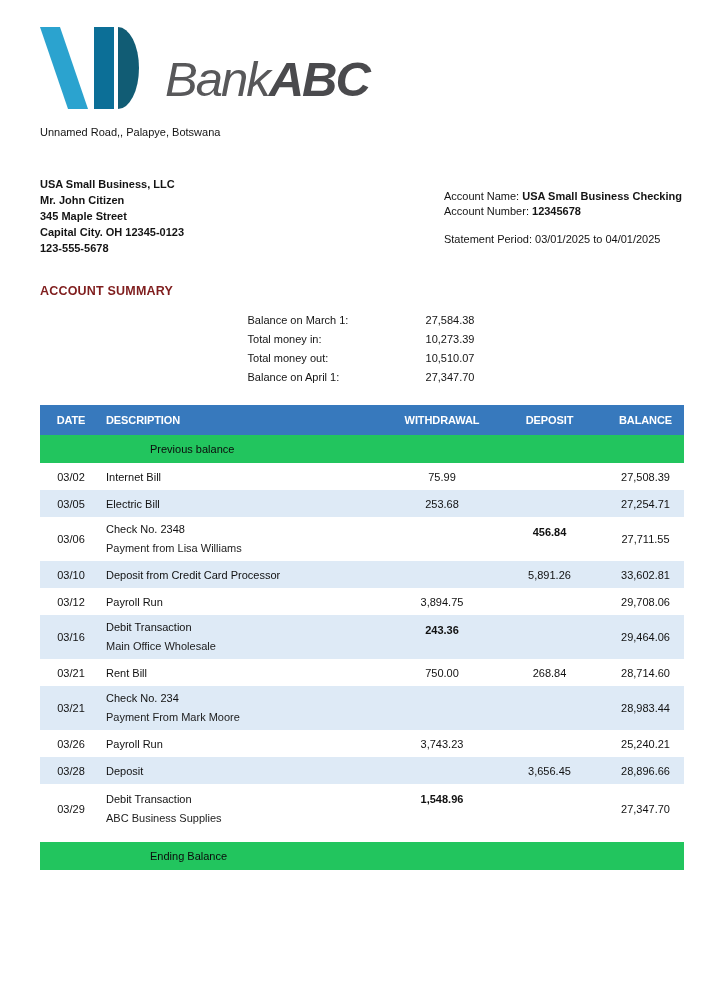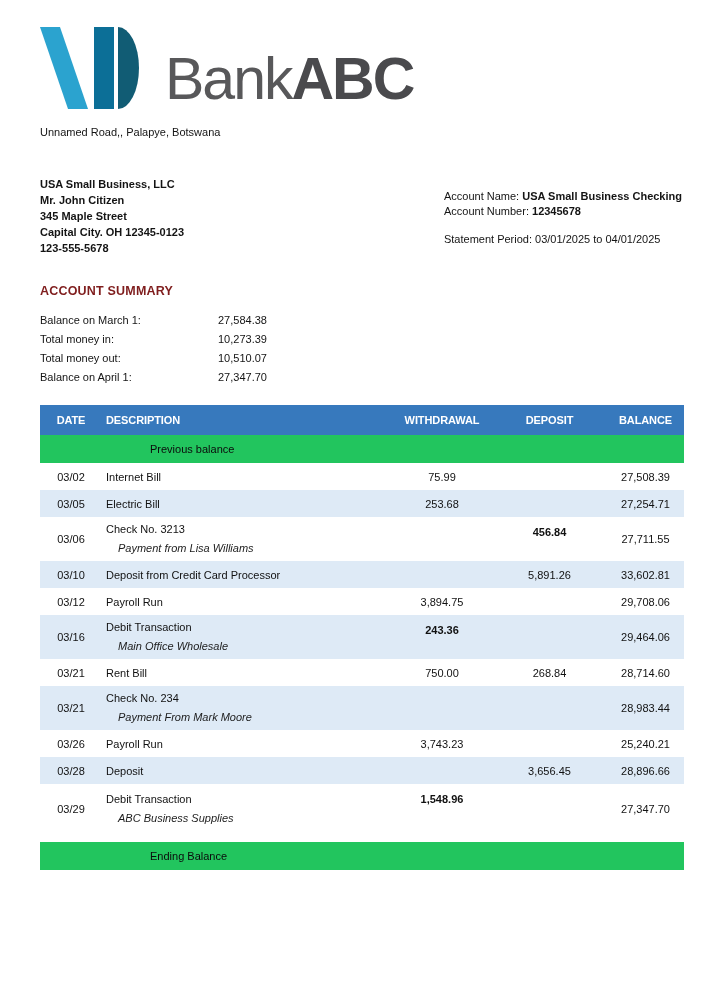--- a/index.html
+++ b/index.html
@@ -7,54 +7,54 @@
   .page {
     width:720px; height:1000px; background:#ffffff; position:relative;
     font-family:"Liberation Sans","DejaVu Sans",sans-serif; color:#111111;
     overflow:hidden; margin:0 auto;
   }
   .content { padding:0 38px 0 40px; }
 
   
   .logo-row { display:flex; align-items:flex-end; gap:26px; margin-top:27px; height:82px; }
   .logo-mark { width:99px; height:82px; flex:0 0 auto; }
-  .logo-text { font-size:59px; line-height:60px; letter-spacing:-2px; white-space:nowrap; }
+  .logo-text { font-size:49px; line-height:60px; letter-spacing:-2px; white-space:nowrap;font-style:italic; }
   .logo-text .lt-light { color:#58585a; font-weight:400; }
   .logo-text .lt-bold  { color:#4a4a4d; font-weight:700; }
 
   
   .bank-address { margin-top:16px; font-size:11px; line-height:15px; color:#141414; }
 
   
   .info-row { display:flex; justify-content:space-between; margin-top:36px; }
   .customer { font-size:11px; font-weight:700; line-height:16px; color:#141414; }
   .acct { font-size:11px; line-height:15px; margin-top:13px; color:#141414; }
   .acct .val { font-weight:700; }
   .acct .period { margin-top:13px; }
 
   
   .summary-title { margin-top:28px; font-size:12.5px; font-weight:700; letter-spacing:0.2px; color:#7f1d1d; }
   .summary { margin-top:12px; font-size:11px; color:#141414; }
-  .summary .srow { display:flex; height:19px; align-items:center; }
+  .summary .srow { display:flex; height:19px; align-items:center;justify-content:center; }
   .summary .slabel { width:178px; }
 
   
   .ttable { margin-top:19px; width:644px; font-size:11px; }
   .trow { display:grid; grid-template-columns:62px 290px 100px 115px 77px; align-items:center; }
   .thead { background:#3779bd; color:#ffffff; font-weight:700; height:30px; letter-spacing:-0.1px;margin-top:12px; }
   .band  { background:#22c55e; font-weight:400; height:28px; color:#0b0b0b;gap:44px; }
   .row-s { height:27px; }
   .row-t { height:44px; }
   .row-tl{ height:50px; }
   .alt   { background:#deeaf6; }
   .gap8  { height:8px; background:#ffffff; }
   .c-date { text-align:center; }
   .c-desc { text-align:left; padding-left:4px; }
   .c-num  { text-align:center; }
-  .desc2  { font-style:italic; color:#1c1c1c;margin-left:12px; }
+  .desc2  { color:#1c1c1c; }
   .row-t .c-desc, .row-tl .c-desc { line-height:19px; }
   .row-t .num-top, .row-tl .num-top { align-self:start; padding-top:9px;font-weight:bold; }
 </style>
 </head>
 <body>
 
 <div class="page">
   <div class="content">
 
     <div class="logo-row">
@@ -139,21 +139,21 @@
             <div>Electric Bill</div>
           </div>
         <div class="c-num">253.68</div>
         <div class="c-num"></div>
         <div class="c-num">27,254.71</div>
       </div>
 
       <div class="trow row-t">
         <div class="c-date">03/06</div>
         <div class="c-desc">
-            <div>Check No. 3213</div>
+            <div>Check No. 2348</div>
             <div class="desc2">Payment from Lisa Williams</div>
           </div>
         <div class="c-num num-top"></div>
         <div class="c-num num-top">456.84</div>
         <div class="c-num">27,711.55</div>
       </div>
 
       <div class="trow row-s alt">
         <div class="c-date">03/10</div>
         <div class="c-desc">

